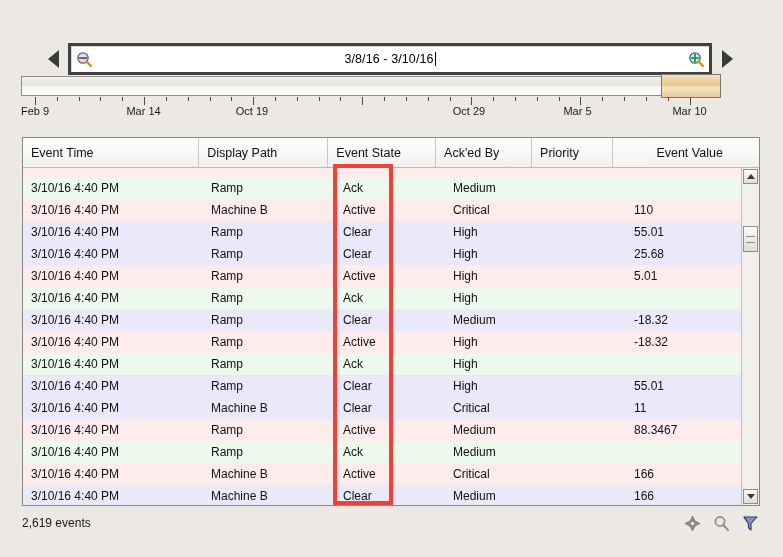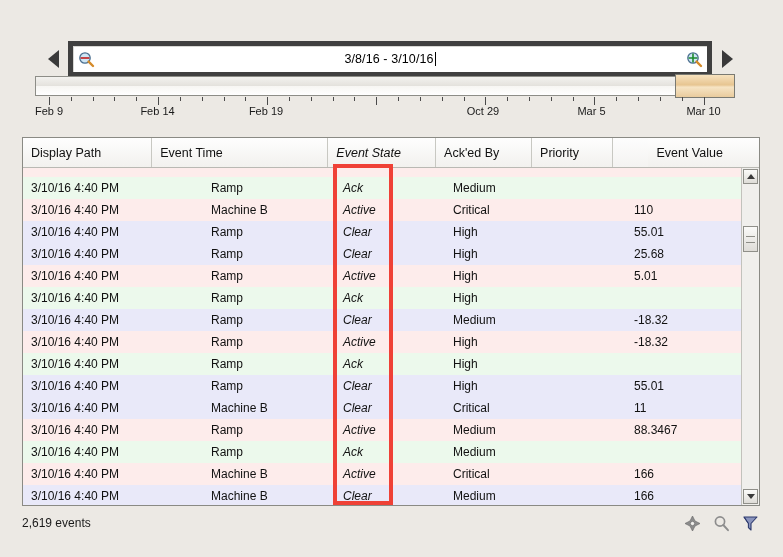--- a/index.html
+++ b/index.html
@@ -47,21 +47,21 @@
     width: 0; height: 0;
     border-top: 9px solid transparent;
     border-bottom: 9px solid transparent;
     border-left: 11px solid #3a3a3a;
   }
   #date-field {
     flex: 1 1 auto;
     height: 26px;
     margin: 0 7px;
     background: #ffffff;
-    border: 5px solid #404040;
+    border: 3px solid #404040;
     box-shadow: inset 1px 1px 0 #d8d8d4;
     display: flex;
     align-items: center;
     position: relative;
   }
   .mag-btn {
     width: 22px;
     height: 22px;
     flex: 0 0 auto;
     margin: 0 2px;
@@ -83,21 +83,21 @@
     width: 1px;
     height: 14px;
     background: #000;
     vertical-align: -3px;
     margin-left: 1px;
   }
 
   
   #timeline-wrap {
     position: absolute;
-    left: 35px;
+    left: 21px;
     top: 76px;
     width: 700px;
     height: 40px;
   }
   #timeline-track {
     position: absolute;
     left: 0;
     top: 0;
     width: 700px;
     height: 20px;
@@ -212,21 +212,21 @@
     padding-left: 8px;
     font-size: 12px;
     color: #111;
     white-space: nowrap;
     overflow: hidden;
   }
 
   
   .c0 { width: 180px; }
   .c1 { width: 132px; }
-  .c2 { width: 110px; font-style: italic; }
+  .c2 { width: 110px; }
   .c3 { width: 83px;  }
   .c4 { width: 98px;  }
   .c5 { width: 113px; }
 
   
   #vscroll {
     width: 17px;
     flex: 0 0 17px;
     background: #f0efec;
     border-left: 1px solid #c2c2bc;
@@ -385,33 +385,33 @@
       <div class="tick minor" style="left: 537.6px;"></div>
       <div class="tick major" style="left: 559.417px;"></div>
       <div class="tick minor" style="left: 581.233px;"></div>
       <div class="tick minor" style="left: 603.05px;"></div>
       <div class="tick minor" style="left: 624.867px;"></div>
       <div class="tick minor" style="left: 646.683px;"></div>
       <div class="tick major" style="left: 668.5px;"></div>
     </div>
   <div id="label-row">
       <div class="tick-label" style="left: 14px;">Feb 9</div>
-      <div class="tick-label" style="left: 122.5px;">Feb 14</div>
-      <div class="tick-label" style="left: 231px;">Feb 19</div>
+      <div class="tick-label" style="left: 122.5px;">Mar 14</div>
+      <div class="tick-label" style="left: 231px;">Oct 19</div>
       <div class="tick-label" style="left: 339.5px; margin-top: 48px;">Feb 24</div>
       <div class="tick-label" style="left: 448px;">Oct 29</div>
       <div class="tick-label" style="left: 556.5px;">Mar 5</div>
       <div class="tick-label" style="left: 668.5px;">Mar 10</div>
     </div>
 </div>
 
 <div id="table-panel">
   <div id="table-header">
+      <div class="th c0" style="width: 180px;">Event Time</div>
       <div class="th c1" style="width: 132px;">Display Path</div>
-      <div class="th c0" style="width: 180px;">Event Time</div>
       <div class="th c2" style="width: 110px;">Event State</div>
       <div class="th c4" style="width: 98px;">Ack'ed By</div>
       <div class="th c3" style="width: 83px;">Priority</div>
       <div class="th c5" style="width: 113px;">Event Value</div>
     </div>
   <div id="table-body-wrap">
     <div id="table-body">
         <div class="row partial state-active">
           <div class="cell c0" style="width: 180px;"></div>
           <div class="cell c1" style="width: 132px;"></div>

